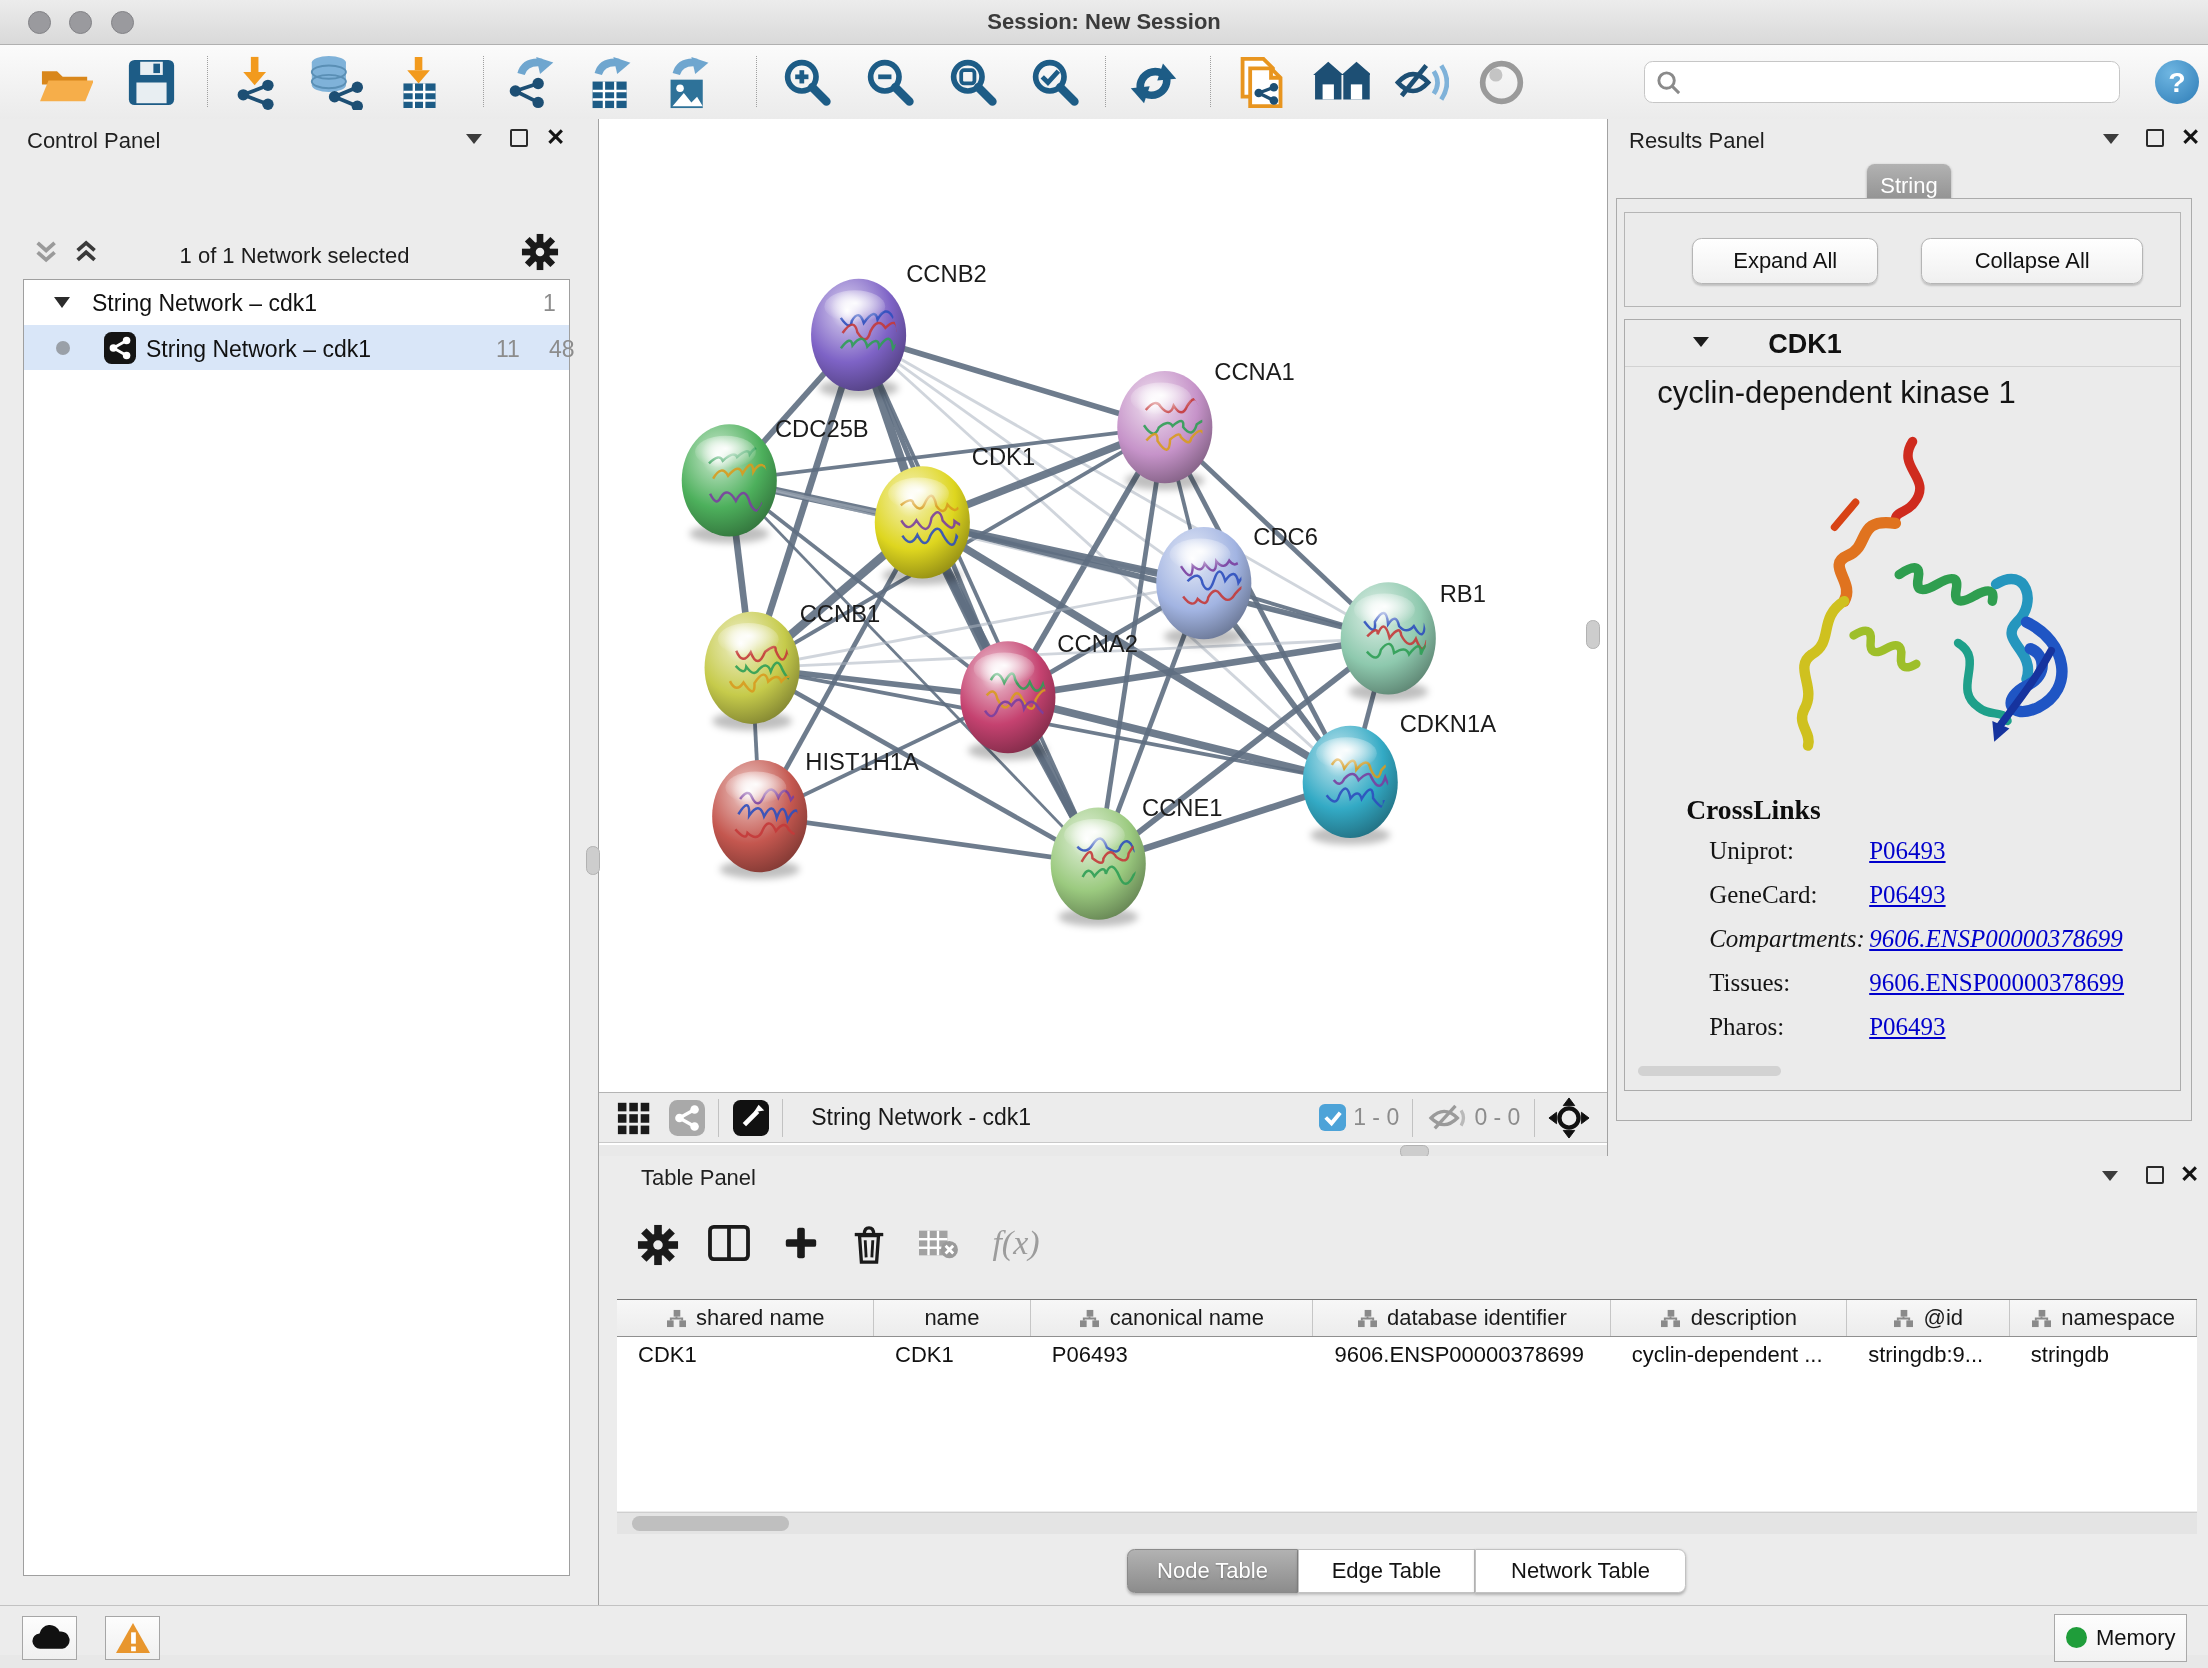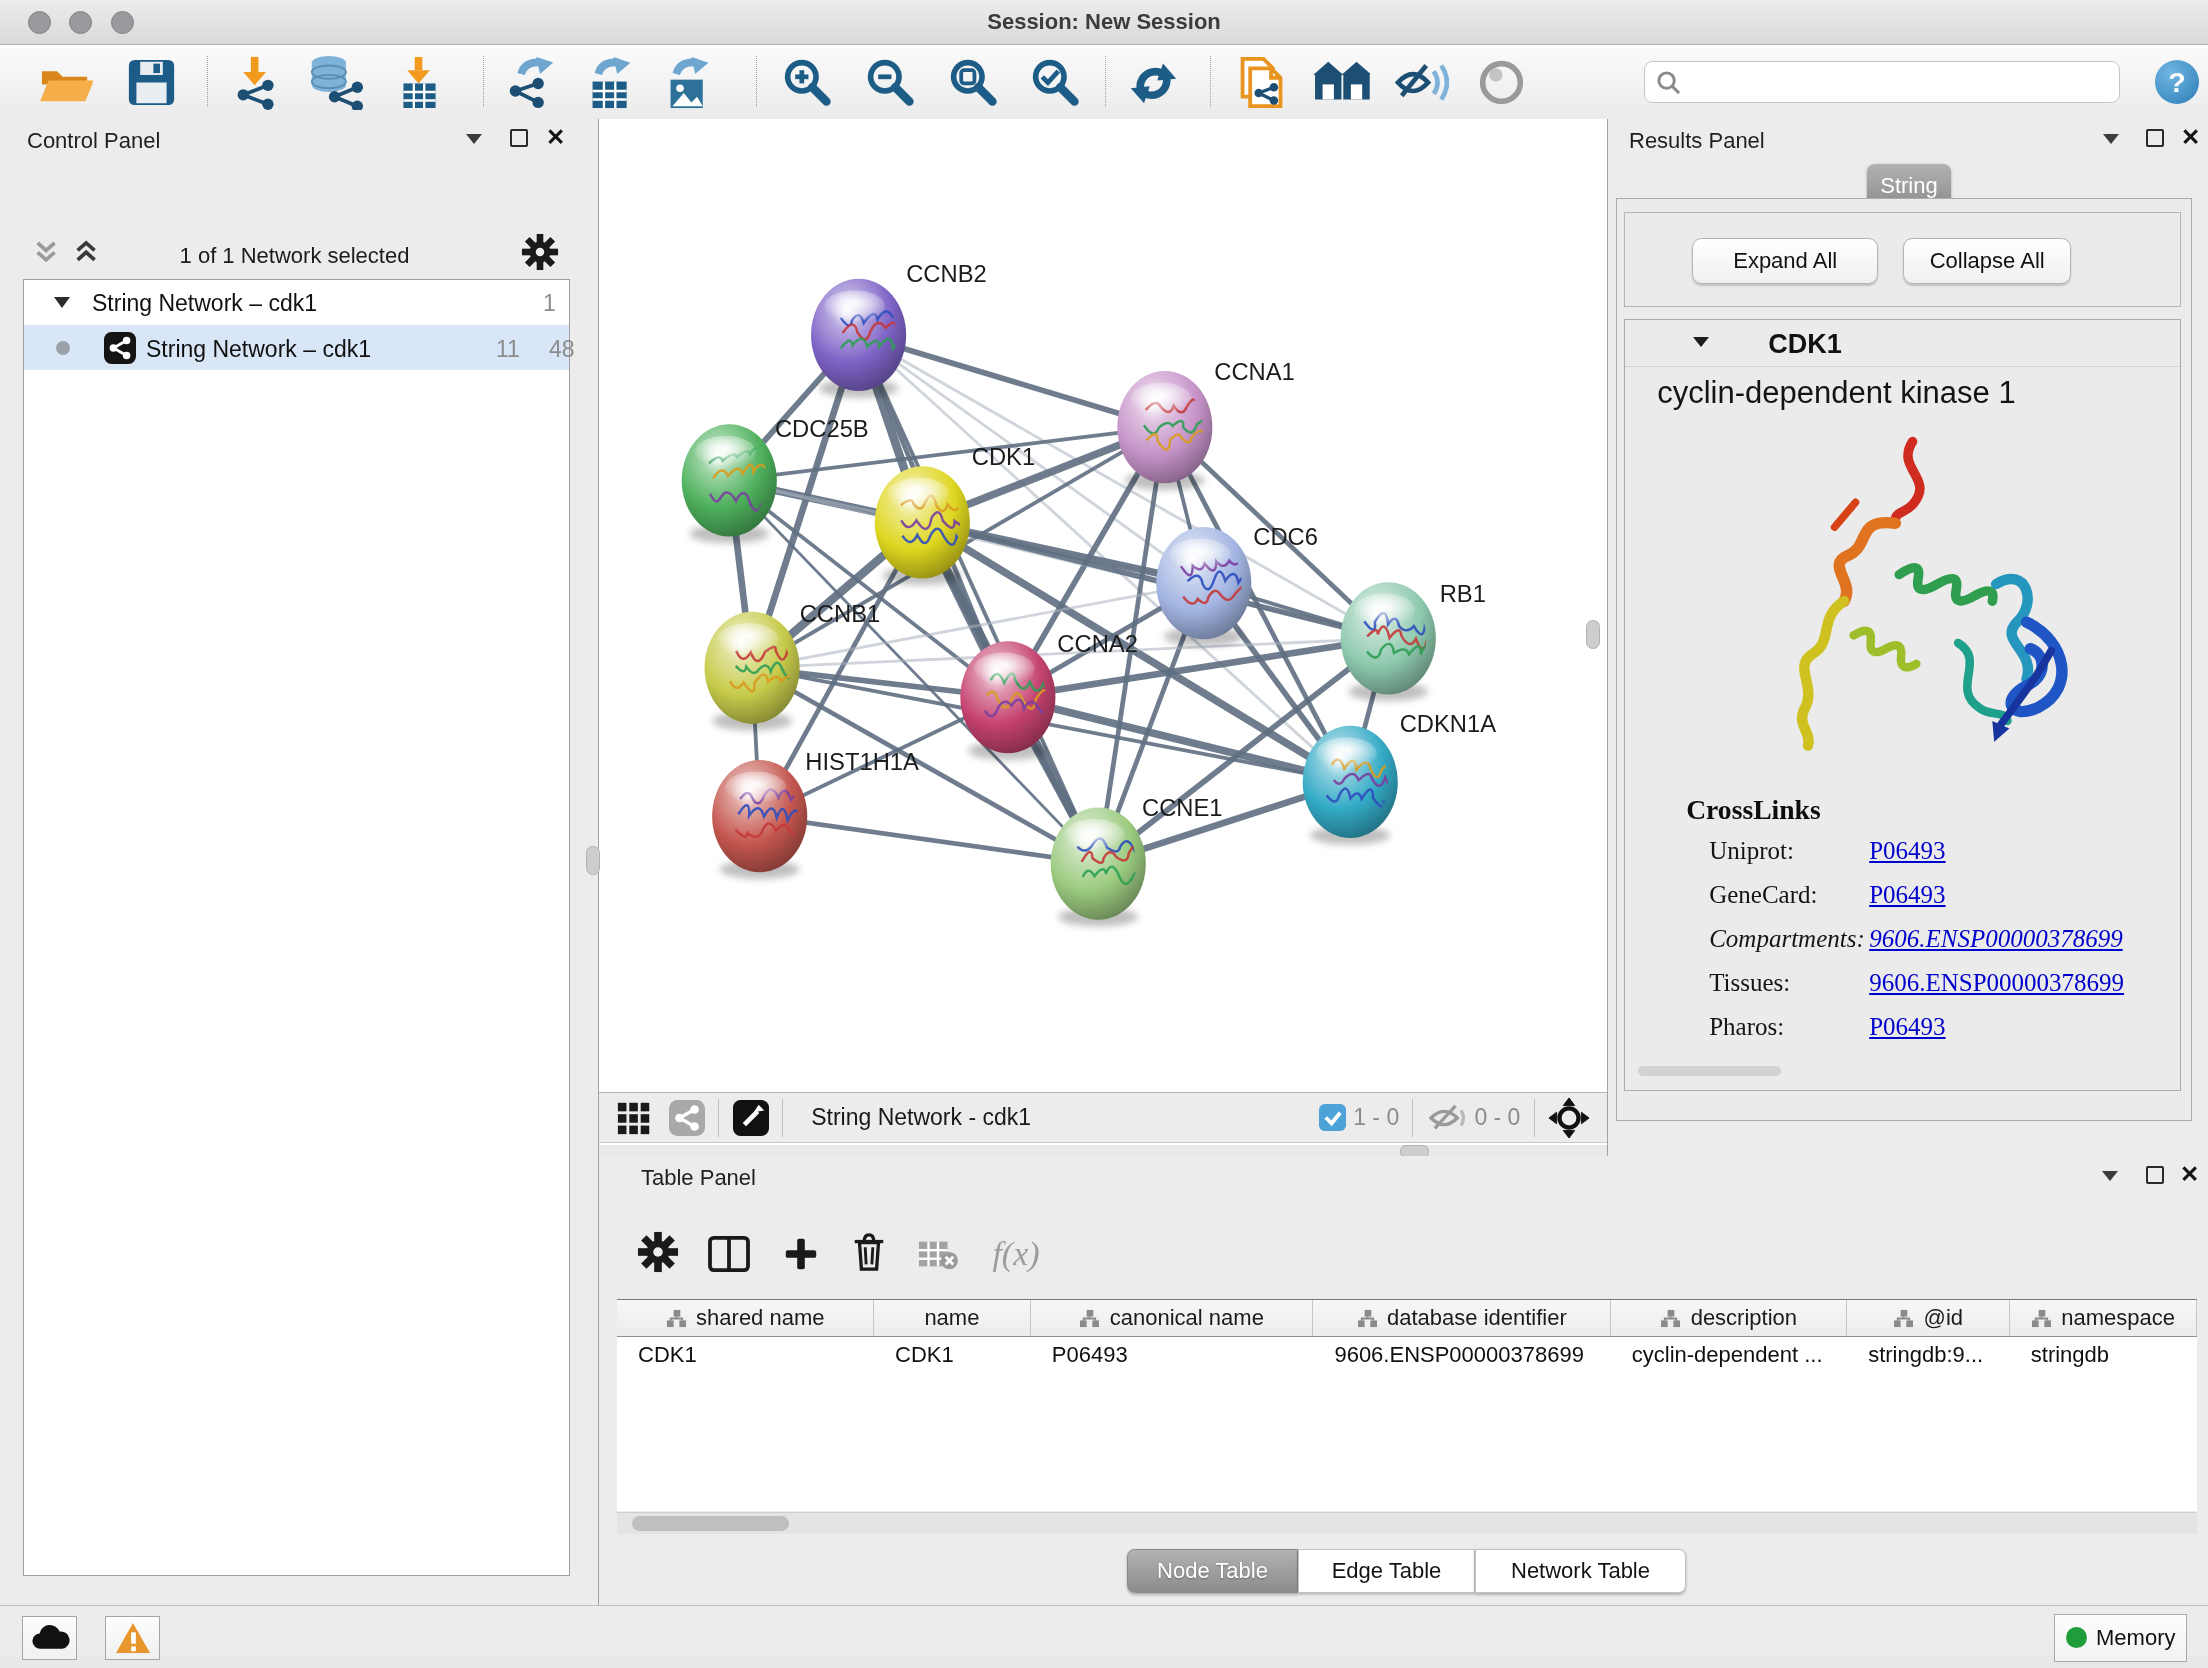--- a/index.html
+++ b/index.html
@@ -69,21 +69,21 @@
   #rp-cdk1box{left:7.6px;top:120px;width:557px;height:772px;border:1.9px solid #ababab;box-sizing:border-box;}
   #rp-sec-title{font-size:27px;font-weight:bold;color:#111;}
   #rp-desc{font-size:31px;color:#141414;}
   #crosslinks{font-family:"Liberation Serif",serif;}
   #crosslinks .h{font-size:27.6px;font-weight:bold;color:#0d0d0d;}
   .cl-row{height:44px;}
   .cl-label{font-size:25px;color:#141414;position:absolute;left:23px;}
   .cl-value{font-size:25px;color:#0000cc;text-decoration:underline;position:absolute;left:183px;}
   
   #table-panel{left:599px;top:1156px;width:1609px;height:450px;background:#ececec;}
-  .tp-icon{top:68px;width:49px;height:49px;display:flex;align-items:flex-end;justify-content:center;}
+  .tp-icon{top:68px;width:49px;height:49px;display:flex;align-items:flex-start;justify-content:center;}
   #fx{font-family:"Liberation Serif",serif;font-style:italic;font-size:34px;color:#9c9c9c;}
   #tbl{left:18px;top:143px;width:1580px;height:211px;background:#fff;border-top:1.9px solid #777;overflow:hidden;}
   .tbl-head{display:flex;height:36px;background:linear-gradient(#f7f7f7,#ececec);border-bottom:1.9px solid #8f8f8f;}
   .th{display:flex;align-items:center;justify-content:center;font-size:22px;color:#1b1b1b;
       border-right:1px solid #c6c6c6;box-sizing:border-box;gap:9.5px;}
   .tbl-row{display:flex;height:36px;background:#fff;}
   .td{display:flex;align-items:center;font-size:22px;color:#101010;padding-left:21px;box-sizing:border-box;}
   #tbl-scroll{left:18px;top:356px;width:1580px;height:21px;background:#e4e4e4;border-top:1px solid #cfcfcf;}
   #tbl-thumb{left:15px;top:2.9px;width:157px;height:15px;background:#bfbfbf;border-radius:7.6px;}
   
@@ -673,21 +673,21 @@
 
 <div id="results-panel" class="abs">
   <div class="panel-title abs" style="left:21px;top:8.6px">Results Panel</div>
   <div class="ph-tri abs" style="left:495px;top:15px"></div>
   <div class="ph-box abs" style="left:538px;top:9.5px"></div>
   <div class="ph-x abs" style="left:573px;top:10.5px">✕</div>
   <div id="rp-tab" class="abs">String</div>
   <div id="rp-box" class="abs">
     <div id="rp-expandbox" class="abs">
       <div class="rp-btn abs" style="left:67px;width:186px">Expand All</div>
-      <div class="rp-btn abs" style="left:278px;width:168px">Collapse All</div>
+      <div class="rp-btn abs" style="left:296px;width:222px">Collapse All</div>
     </div>
     <div id="rp-cdk1box" class="abs">
       <div class="abs" style="left:0;top:0;width:100%;height:46px;border-bottom:1px solid #d2d2d2">
         <div class="ph-tri abs" style="left:68px;top:17px;border-top-color:#1c1c1c"></div>
         <span id="rp-sec-title" class="abs" style="left:143px;top:8.6px">CDK1</span>
       </div>
       <div id="rp-desc" class="abs" style="left:32px;top:55px">cyclin-dependent kinase 1</div>
       <svg id="protein-img" class="abs" style="left:88px;top:95px" width="380" height="380" viewBox="0 0 400 400">
         <g fill="none" stroke-linecap="round">
           <path d="M210,28 C192,56 232,66 212,92 C204,104 190,100 192,114" stroke="#cf2b1e" stroke-width="10"></path>

